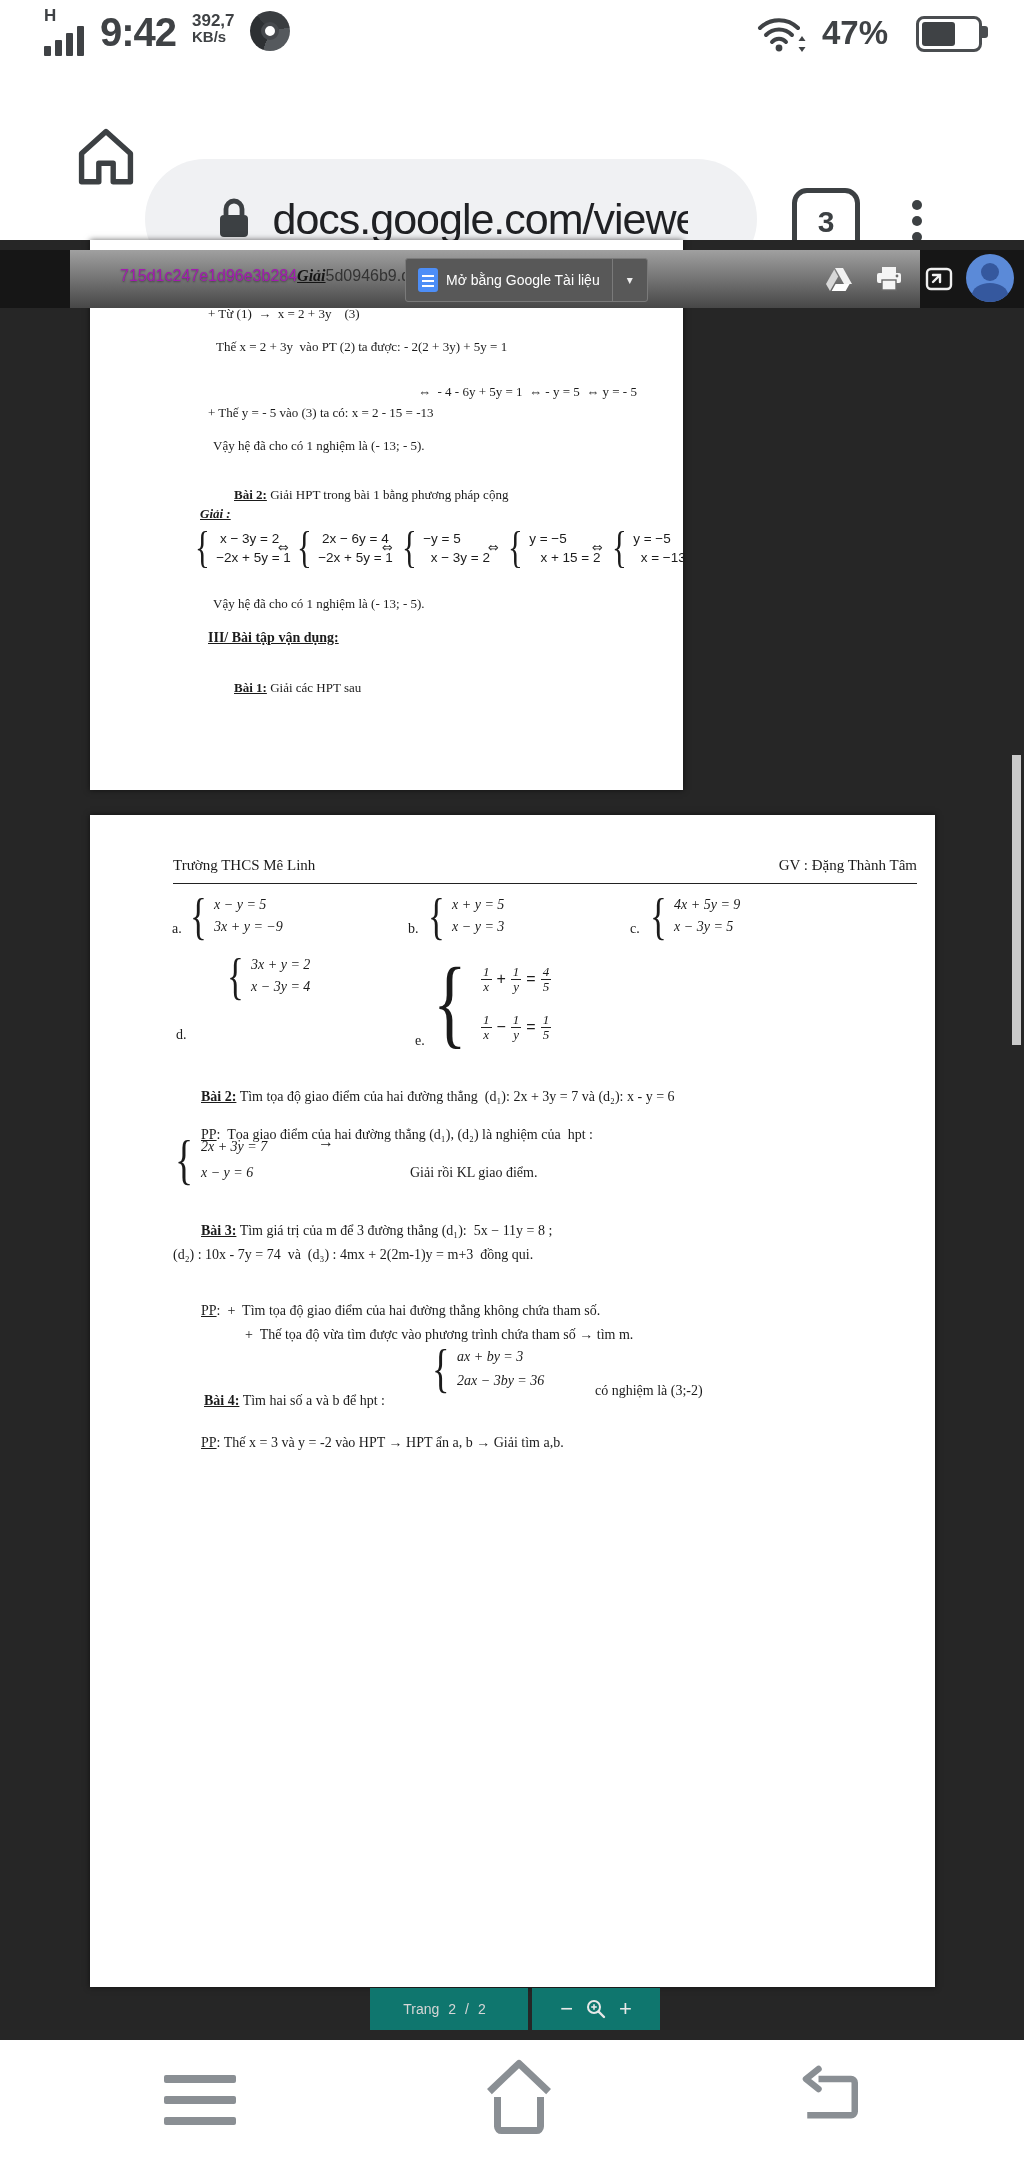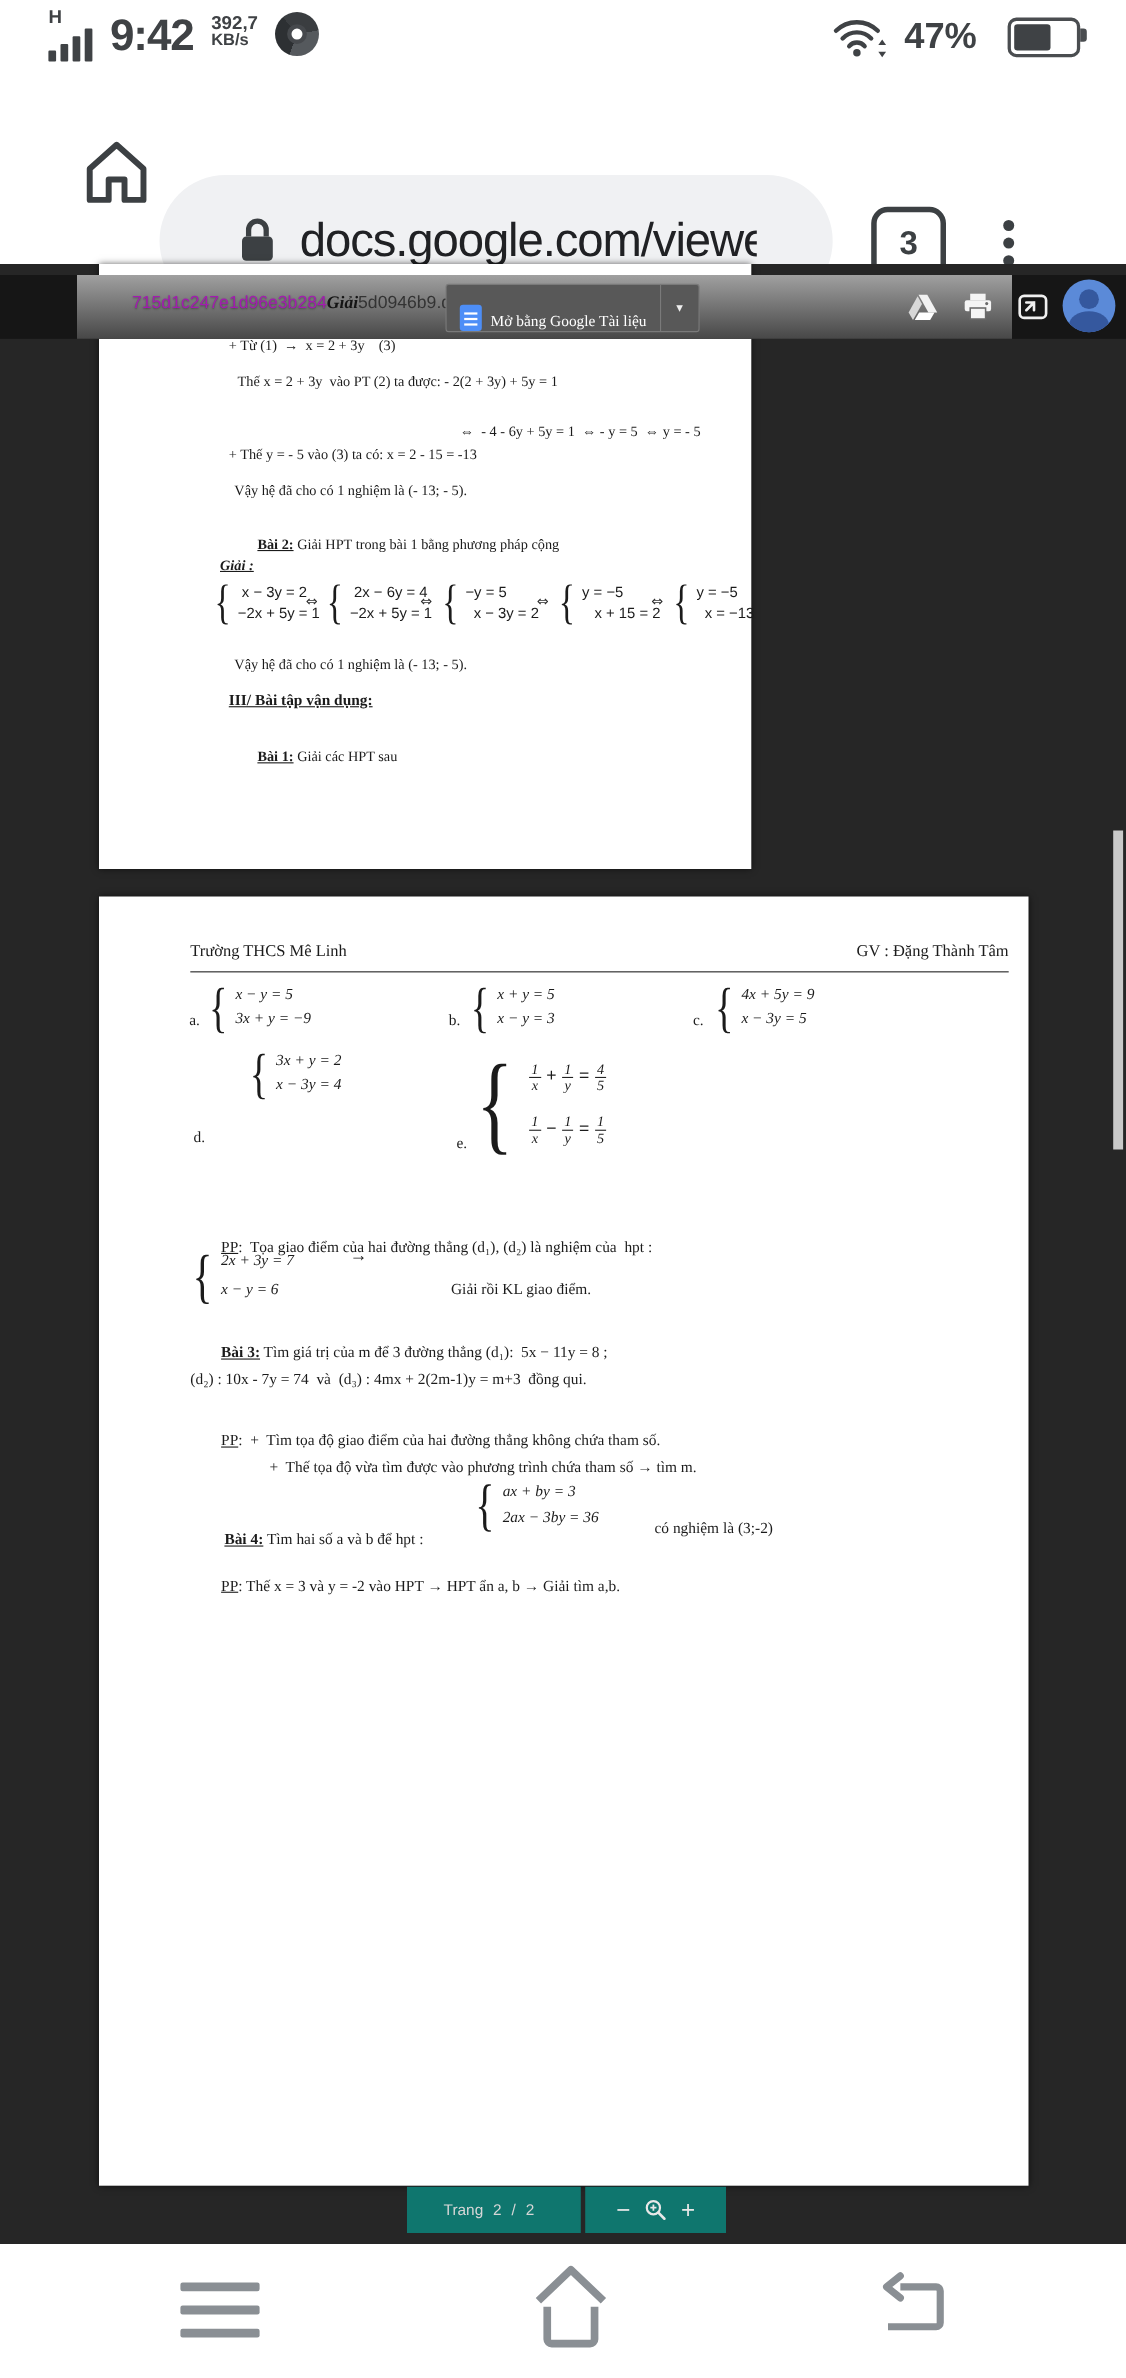--- a/index.html
+++ b/index.html
@@ -51,25 +51,25 @@
 
   
   #vtoolbar{position:absolute;left:0;top:250px;width:1024px;height:58px;background:#161616;z-index:5;}
   #vtoolbar .grad{position:absolute;left:70px;top:0;width:850px;height:58px;
     background:linear-gradient(#a0a0a0,#474747);}
   .wicon{position:absolute;left:52px;top:11px;width:36px;height:36px;background:#2b579a;border-radius:5px;
     color:#fff;font-weight:bold;font-size:22px;display:flex;align-items:center;justify-content:center;}
   .fname{position:absolute;left:120px;top:17px;font-size:16px;white-space:nowrap;z-index:6;}
   .fname .fp{color:#a21caf;text-shadow:0 1px 2px rgba(0,0,0,.4);}
   .fname .bleed{color:#141414;font-family:"Liberation Serif",serif;font-weight:bold;font-style:italic;
-    }
+    text-decoration:underline;}
   .fname .fs{color:#333;}
   .openbtn{position:absolute;left:405px;top:258px;height:42px;display:flex;z-index:7;
     background:#585858;border:1px solid #7a7a7a;border-radius:3px;align-items:stretch;}
-  .openbtn .main{display:flex;align-items:flex-end;gap:8px;padding:0 12px;font-family:Liberation Serif, serif;}
+  .openbtn .main{display:flex;align-items:center;gap:8px;padding:0 12px;}
   .openbtn .lbl{color:#fff;font-size:14px;white-space:nowrap;}
   .docs-ico{width:20px;height:24px;background:#4d8ef7;border-radius:3px;position:relative;}
   .docs-ico::after{content:"";position:absolute;left:4px;top:7px;width:12px;height:2px;background:#fff;
     box-shadow:0 5px 0 #fff,0 10px 0 #fff;}
   .openbtn .dd{display:flex;align-items:center;justify-content:center;width:34px;
     border-left:1px solid #7a7a7a;color:#eee;font-size:12px;}
   .tb-ico{position:absolute;top:262px;z-index:7;width:34px;height:34px;display:flex;
     align-items:center;justify-content:center;}
   .avatar{position:absolute;left:966px;top:254px;width:48px;height:48px;border-radius:50%;
     background:#5b8ad8;z-index:7;overflow:hidden;}
@@ -285,20 +285,23 @@
             <span>=</span>
             <span class="frac">
                 <span>1</span>
                 <span>5</span>
               </span>
           </span>
         </span>
       </div>
       <span class="t p2t" style="left:325px;top:218px;">e.</span>
 
+      <span class="t p2t" style="left:83px;top:258px;">
+        <b class="bl">Bài 2:</b><span> Tìm tọa độ giao điểm của hai đường thẳng  (d₁): 2x + 3y = 7 và (d₂): x - y = 6</span>
+      </span>
       <span class="t p2t" style="left:83px;top:296px;">
         <span class="pp">PP</span><span>:  Tọa giao điểm của hai đường thẳng (d₁), (d₂) là nghiệm của  hpt :</span>
       </span>
 
       <div class="sys p2sys" style="left:85px;top:318px;">
         <span class="br" style="font-size:54px;">{</span>
         <span class="lns" style="gap:4px;">
             <span class="ln">2x + 3y = 7</span>
             <span class="ln">x − y = 6</span>
           </span>

